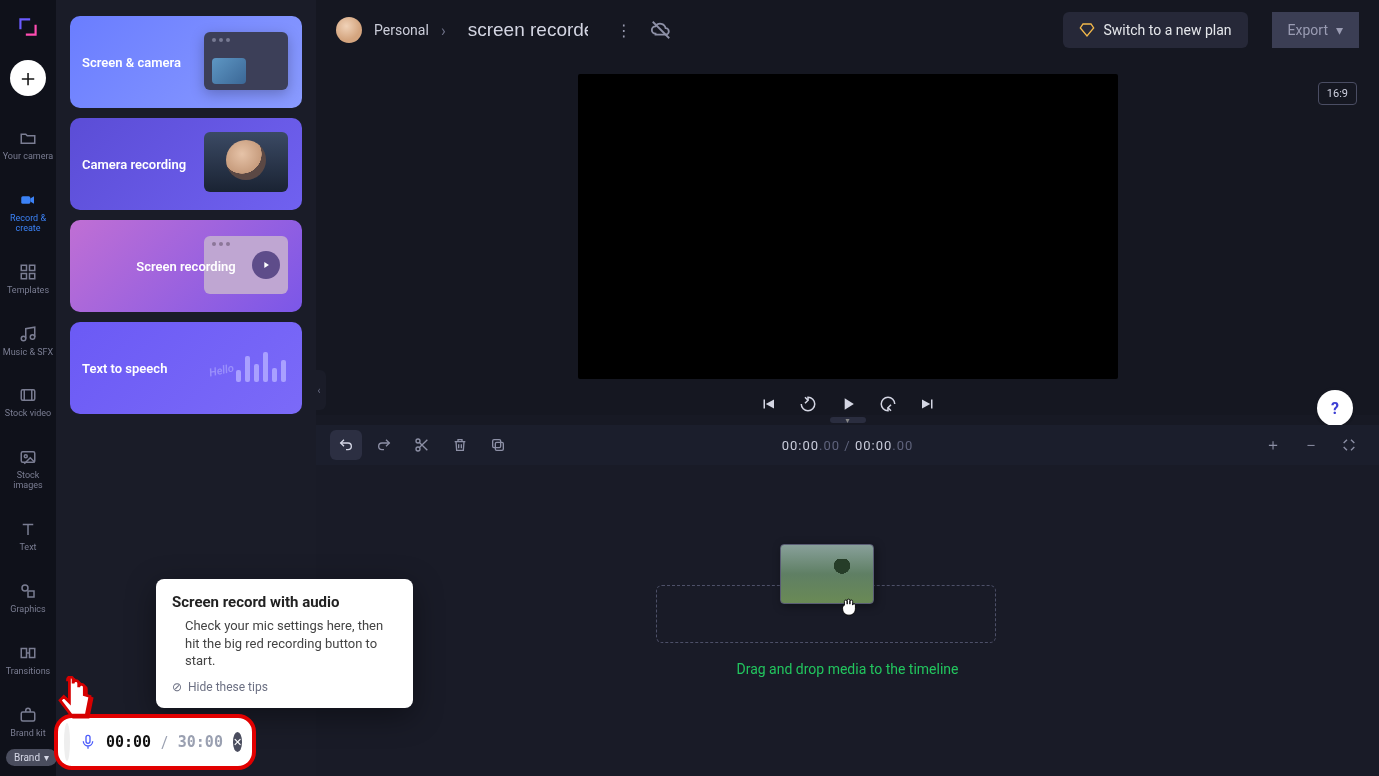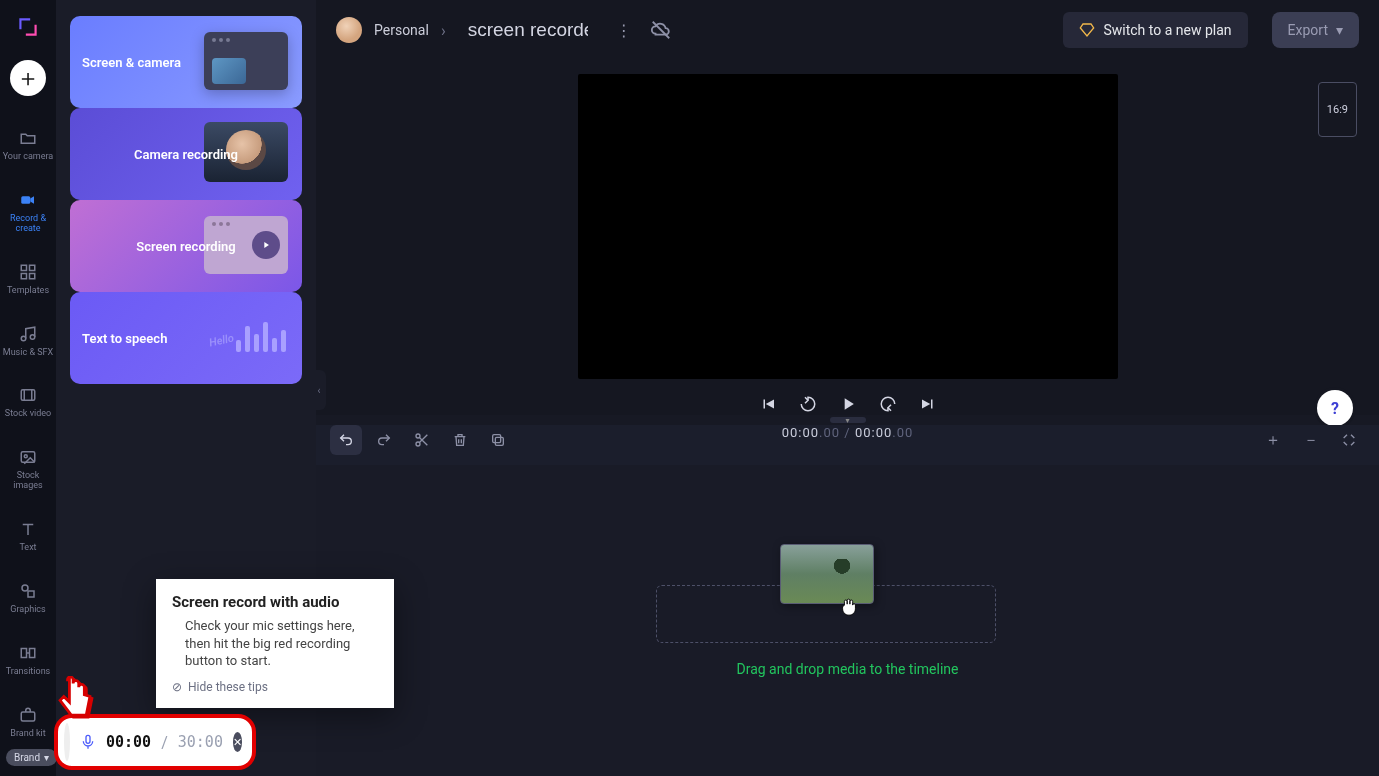--- a/index.html
+++ b/index.html
@@ -10,24 +10,24 @@
   .rail { width:56px; background:#0f111a; display:flex; flex-direction:column; align-items:center; padding-top:12px; position:relative; }
   .logo { width:30px; height:30px; margin-bottom:18px; display:flex; align-items:center; justify-content:center; }
   .add-btn { width:36px; height:36px; border-radius:50%; background:#fff; color:#111; display:flex; align-items:center; justify-content:center; cursor:pointer; margin-bottom:30px; font-size:24px; }
   .rail-item { display:flex; flex-direction:column; align-items:center; gap:4px; margin-bottom:24px; cursor:pointer; color:#7a7d92; width:100%; padding:2px 0;}
   .rail-item.active { color:#3b82f6; }
   .rail-item .ico { width:20px; height:20px; display:flex; align-items:center; justify-content:center;}
   .rail-item .lbl { font-size:9px; text-align:center; line-height:1.1; max-width:52px;}
   .more-pill { position:absolute; bottom:10px; left:6px; background:#4a4d5e; color:#d6d8e6; border-radius:12px; font-size:10px; padding:3px 8px; display:flex; align-items:center; gap:4px; cursor:pointer; }
 
   
-  .panel { width:260px; background:#1a1c28; padding:16px 14px; display:flex; flex-direction:column; gap:0; position:relative;}
+  .panel { width:260px; background:#1a1c28; padding:16px 14px; display:flex; flex-direction:column; gap:10px; position:relative;}
   .card { height:92px; border-radius:10px; display:flex; align-items:flex-end; padding:12px; color:#fff; font-size:13px; font-weight:600; position:relative; cursor:pointer; overflow:hidden;}
   .card.c1 { background:linear-gradient(135deg,#6a7dff,#8a9bff); align-items:center;}
-  .card.c2 { background:linear-gradient(135deg,#5b4dd6,#7061f0); align-items:center;justify-content:center;}
+  .card.c2 { background:linear-gradient(135deg,#5b4dd6,#7061f0); align-items:center;}
   .card.c3 { background:linear-gradient(135deg,#c06fd4,#7b57e8); align-items:center;justify-content:center;}
   .card.c4 { background:linear-gradient(135deg,#6b5af5,#7b6af8); align-items:center;}
   .card .title { z-index:2; }
   .thumb-window { position:absolute; right:14px; top:16px; width:84px; height:58px; border-radius:6px; background:#3c3f58; box-shadow:0 4px 14px rgba(0,0,0,0.25);}
   .thumb-window .dots { position:absolute; top:6px; left:8px; display:flex; gap:3px;}
   .thumb-window .dots span{ width:4px; height:4px; border-radius:50%; background:#777a93;}
   .cam-ov { position:absolute; bottom:6px; left:8px; width:34px; height:26px; border-radius:4px; background:linear-gradient(135deg,#5e97c4,#3b6796); }
   .face { position:absolute; right:14px; top:14px; width:84px; height:60px; border-radius:6px; background:linear-gradient(180deg,#3b4a64,#1a2333); overflow:hidden;}
   .face::after{content:"";position:absolute;left:22px;top:8px;width:40px;height:40px;border-radius:50%;background:radial-gradient(circle at 40% 35%, #e6c3a8 0%, #c79c7d 55%, #5b4844 56%);}
   .scr-thumb { position:absolute; right:14px; top:16px; width:84px; height:58px; border-radius:6px; background:#bfa6d2; }
@@ -45,61 +45,61 @@
   .topbar { height:60px; display:flex; align-items:center; padding:0 20px; gap:12px;}
   .avatar { width:26px; height:26px; border-radius:50%; background:radial-gradient(circle at 40% 35%, #f0d2b8 0%, #d4a57f 60%); }
   .bc { color:#cbcdd9; font-size:14px; }
   .bc-sep { color:#6e7188; }
   .proj-input { background:transparent; border:none; color:#d3d5e2; font-size:19px; padding:6px 10px; outline:none; width:140px;}
   .kebab { color:#9699ae; cursor:pointer; padding:0 6px;}
   .cloud { color:#8e91a7; }
   .spacer { flex:1; }
   .switch-btn { background:#262838; border-radius:6px; padding:10px 16px; font-size:14px; display:flex; align-items:center; gap:8px; cursor:pointer;}
   .switch-btn .dia { color:#f2b84b; }
-  .export-btn { background:#3b3e54; color:#9a9cb3; border-radius:8px; padding:10px 16px; font-size:14px; display:flex; align-items:center; gap:8px; cursor:pointer; margin-left:12px;}
+  .export-btn { background:#3b3e54; color:#9a9cb3; border-radius:0; padding:10px 16px; font-size:14px; display:flex; align-items:center; gap:8px; cursor:pointer; margin-left:12px;}
 
   .stage { flex:1; display:flex; flex-direction:column; align-items:center; position:relative; padding-top:14px;}
-  .ratio-badge { position:absolute; right:22px; top:22px; border:1px solid #4a4d63; border-radius:4px; padding:20px 8px; font-size:11px; color:#cfd1e0; cursor:pointer;}
+  .ratio-badge { position:absolute; right:22px; top:22px; border:1px solid #4a4d63; border-radius:4px; padding:4px 8px; font-size:11px; color:#cfd1e0; cursor:pointer;}
   .canvas { width:540px; height:305px; background:#000; border-radius:2px; }
   .transport { margin-top:14px; display:flex; gap:18px; align-items:center; color:#d4d6e3;}
   .transport .btn { cursor:pointer; width:22px; height:22px; display:flex; align-items:center; justify-content:center;}
   .fullscreen-btn { position:absolute; right:38px; top:338px; cursor:pointer; color:#b6b8c8;}
 
   .help-fab { position:absolute; right:26px; top:330px; width:36px; height:36px; border-radius:50%; background:#fff; display:flex; align-items:center; justify-content:center; color:#3d3fd4; font-weight:700; cursor:pointer; box-shadow:0 0 0 3px #151721;}
 
   .tk-divider { height:10px; background:#171924; display:flex; justify-content:center; align-items:center;}
   .tk-divider .grip { width:36px; height:6px; border-radius:3px; background:#2a2d3f; display:flex; align-items:center; justify-content:center; color:#888; font-size:8px;}
 
-  .toolbar { height:40px; background:#1b1e2c; display:flex; padding:0 14px; gap:6px; position:relative;}
+  .toolbar { height:40px; background:#1b1e2c; display:flex; align-items:center; padding:0 14px; gap:6px; position:relative;}
   .tbtn { width:32px; height:30px; border-radius:6px; display:flex; align-items:center; justify-content:center; color:#8d90a6; cursor:pointer;}
   .tbtn.solid { background:#2c2f42; color:#d6d8e7;}
   .timecode { position:absolute; left:50%; transform:translateX(-50%); font-size:13px; letter-spacing:1px; color:#c9ccdb;}
   .timecode .frac { color:#5f637c;}
   .toolbar-right { margin-left:auto; display:flex; gap:6px;}
 
   .timeline { flex:1; background:#191b27; position:relative; }
   .drop-zone { position:absolute; left:340px; top:120px; width:340px; height:58px; border:1px dashed #4d5068; border-radius:6px; }
   .thumb-card { position:absolute; left:464px; top:79px; width:94px; height:60px; border-radius:4px; border:1px solid #595c74; background:linear-gradient(180deg,#88a09a 0%, #5f7f64 50%, #6a8a55 100%); overflow:hidden; box-shadow:2px 2px 10px rgba(0,0,0,0.4);}
   .thumb-card::after{content:"";position:absolute;right:22px;top:14px;width:18px;height:22px;background:radial-gradient(circle at 50% 30%, #263d28 0%, #263d28 45%, transparent 46%);}
   .grab-cursor { position:absolute; left:522px; top:130px; color:#fff; font-size:18px; text-shadow:0 0 4px #000;}
   .drop-label { position:absolute; left:0; right:0; top:196px; text-align:center; color:#22c55e; font-size:14px;}
 
   
-  .tip { position:absolute; left:156px; bottom:68px; width:238px; background:#fff; color:#222; border-radius:0; padding:14px 16px; box-shadow:0 8px 30px rgba(0,0,0,0.4); font-size:13px; z-index:50;}
+  .tip { position:absolute; left:156px; bottom:68px; width:257px; background:#fff; color:#222; border-radius:8px; padding:14px 16px; box-shadow:0 8px 30px rgba(0,0,0,0.4); font-size:13px; z-index:50;}
   .tip h4 { font-size:15px; font-weight:700; margin-bottom:6px;}
   .tip p { color:#444; line-height:1.35; margin-bottom:10px;margin-left:13px;}
   .tip .hide { color:#6c7083; font-size:12px; cursor:pointer; display:flex; align-items:center; gap:6px;}
 
   
   .rec-wrap { position:absolute; left:54px; bottom:6px; width:202px; height:56px; border:4px solid #e20000; border-radius:18px; background:#fff; display:flex; align-items:center; padding:0 10px 0 6px; gap:10px; z-index:51;}
   .rec-btn { width:38px; height:38px; border-radius:50%; background:radial-gradient(circle,#ff3b3b 0%,#d60000 80%); border:3px solid #eee; cursor:pointer;}
   .mic-ico { color:#4b5bfb; cursor:pointer;}
   .rec-time { font-family:monospace; font-size:15px; color:#111; font-weight:600;}
   .rec-sep { color:#9aa0b1; }
-  .rec-total { color:#9aa0b1; font-family:monospace; font-size:15px; font-weight:400;}
+  .rec-total { color:#9aa0b1; font-family:monospace; font-size:15px; font-weight:700;}
   .rec-close { width:20px; height:20px; border-radius:50%; background:#4a4d5e; color:#fff; display:flex; align-items:center; justify-content:center; font-size:11px; cursor:pointer;}
   .pointer-hand { position:absolute; left:52px; bottom:44px; z-index:52; font-size:46px; color:#fff; filter:drop-shadow(2px 2px 0 #d60000);}
   .pointer-hand svg { stroke:#d60000; }
 
   svg { display:block; }
 </style>
 </head>
 <body>
 
 <div class="app">

